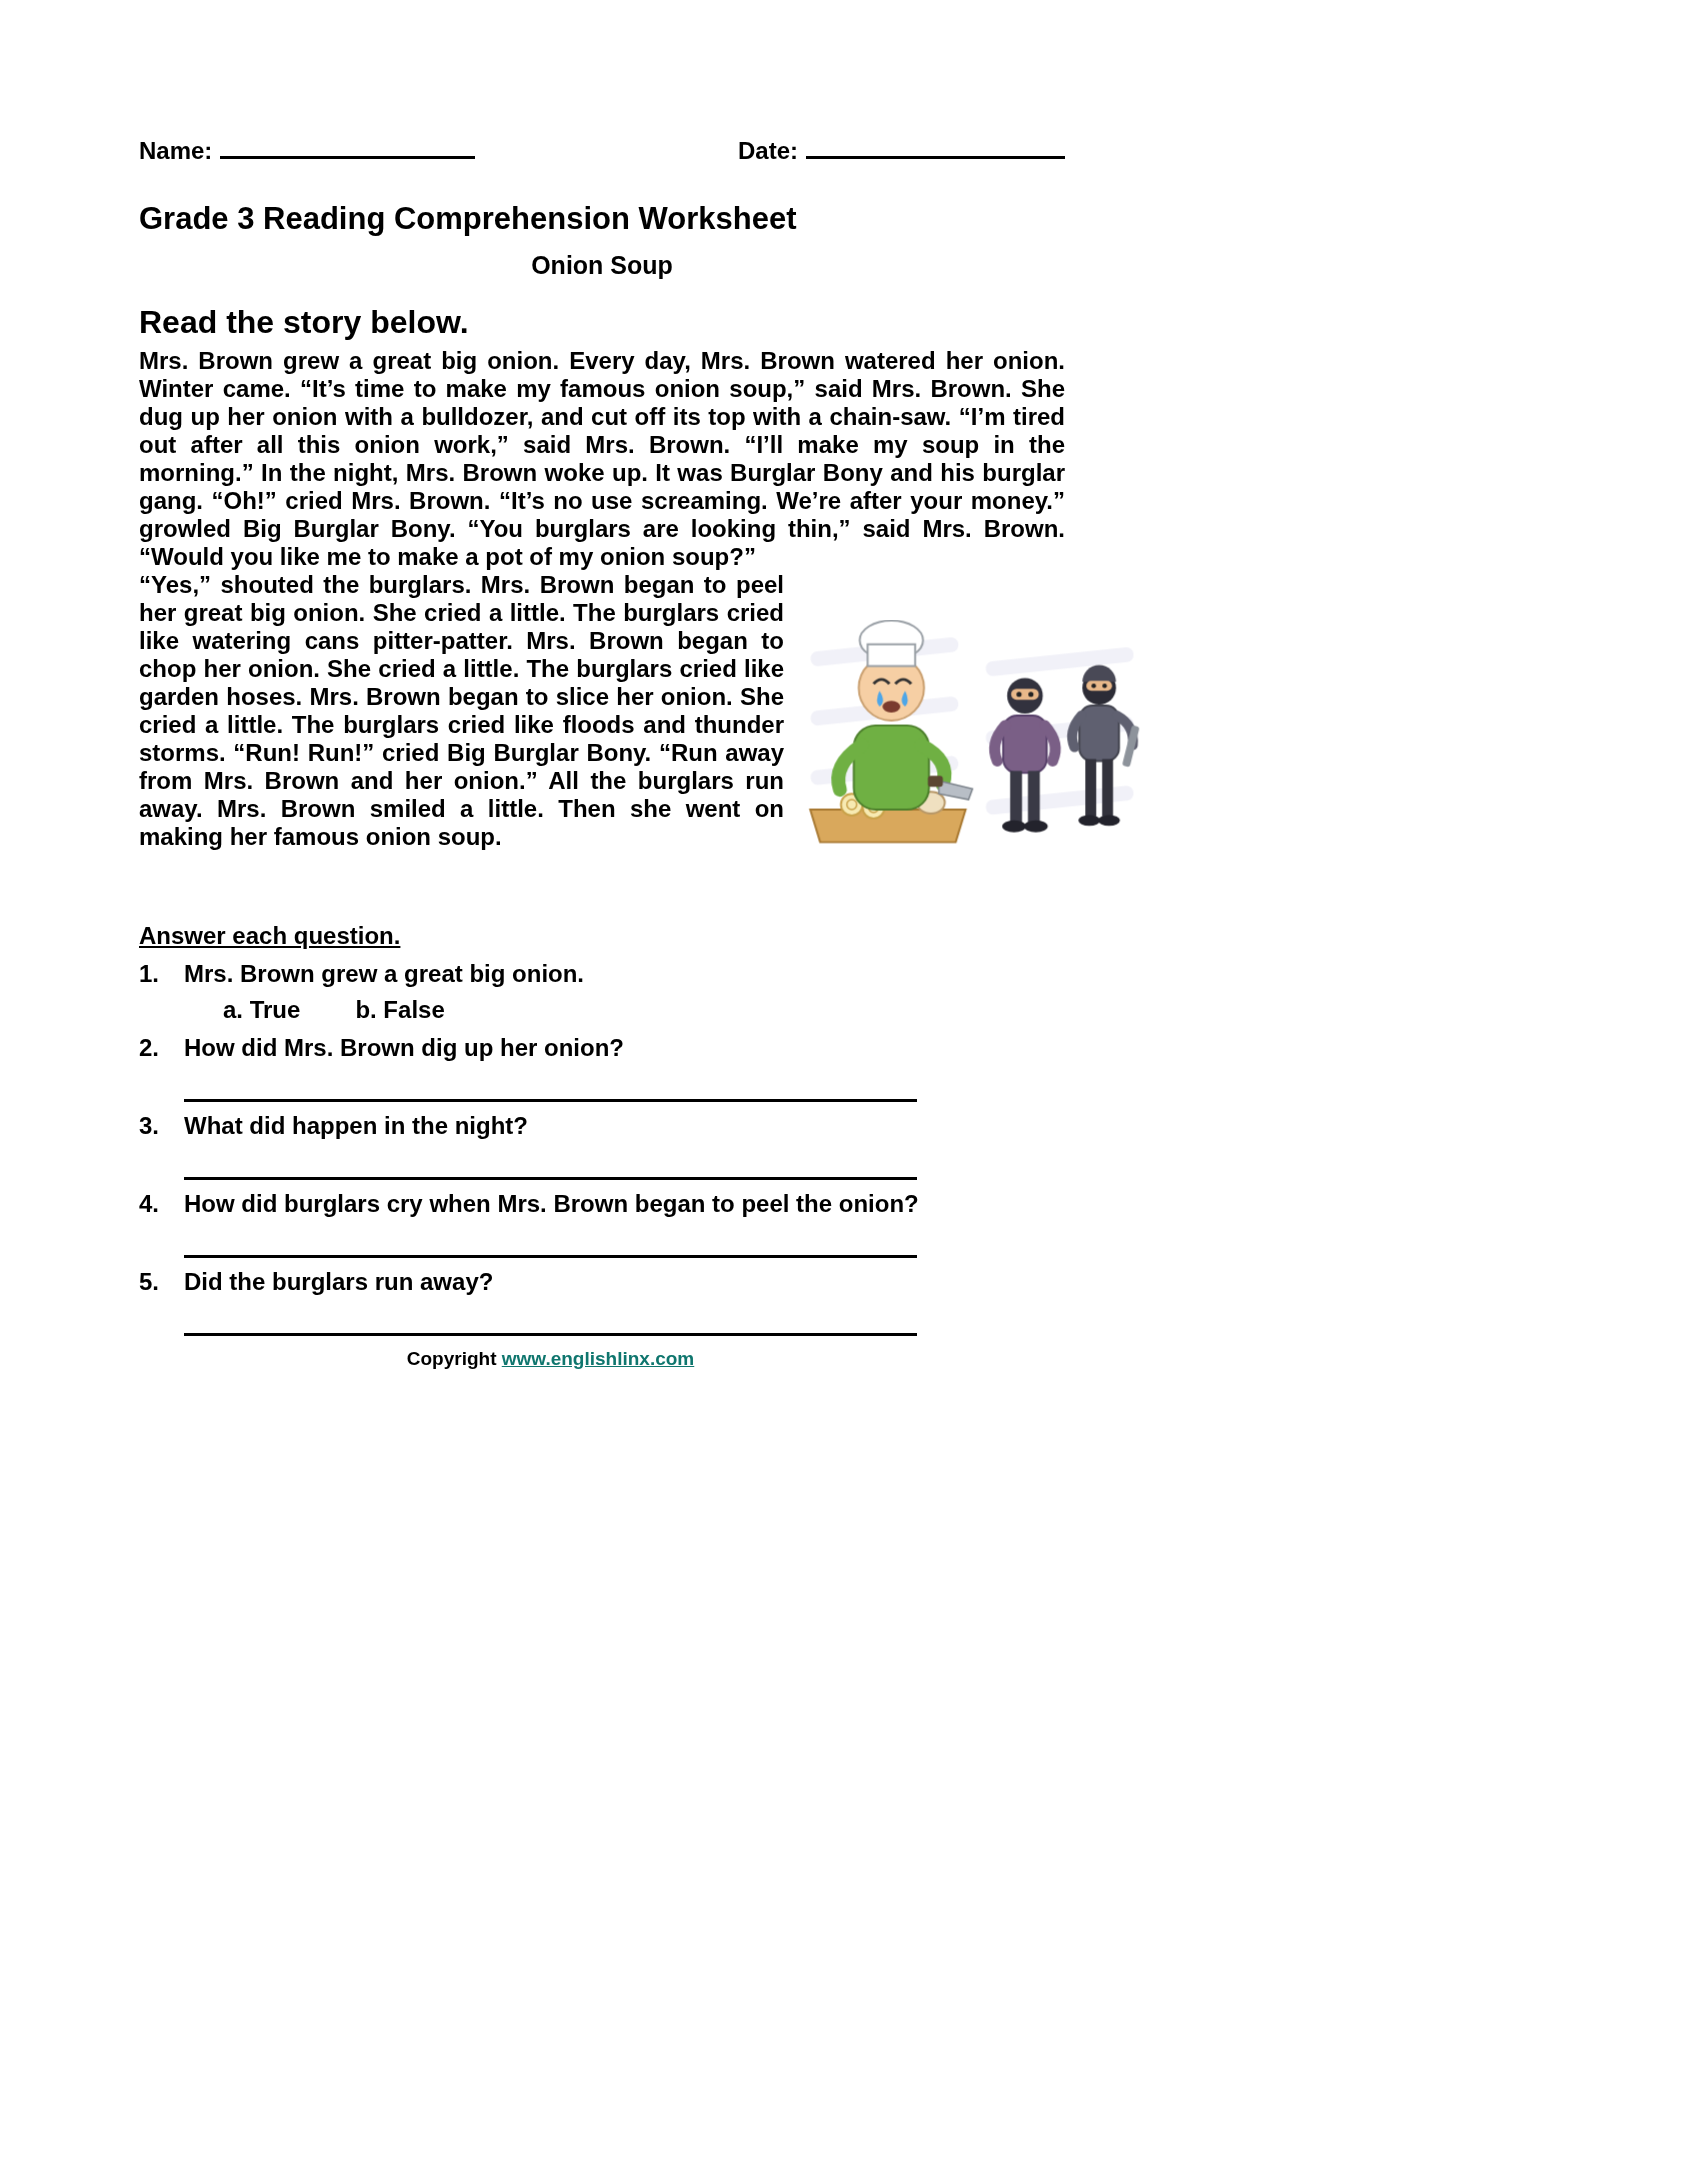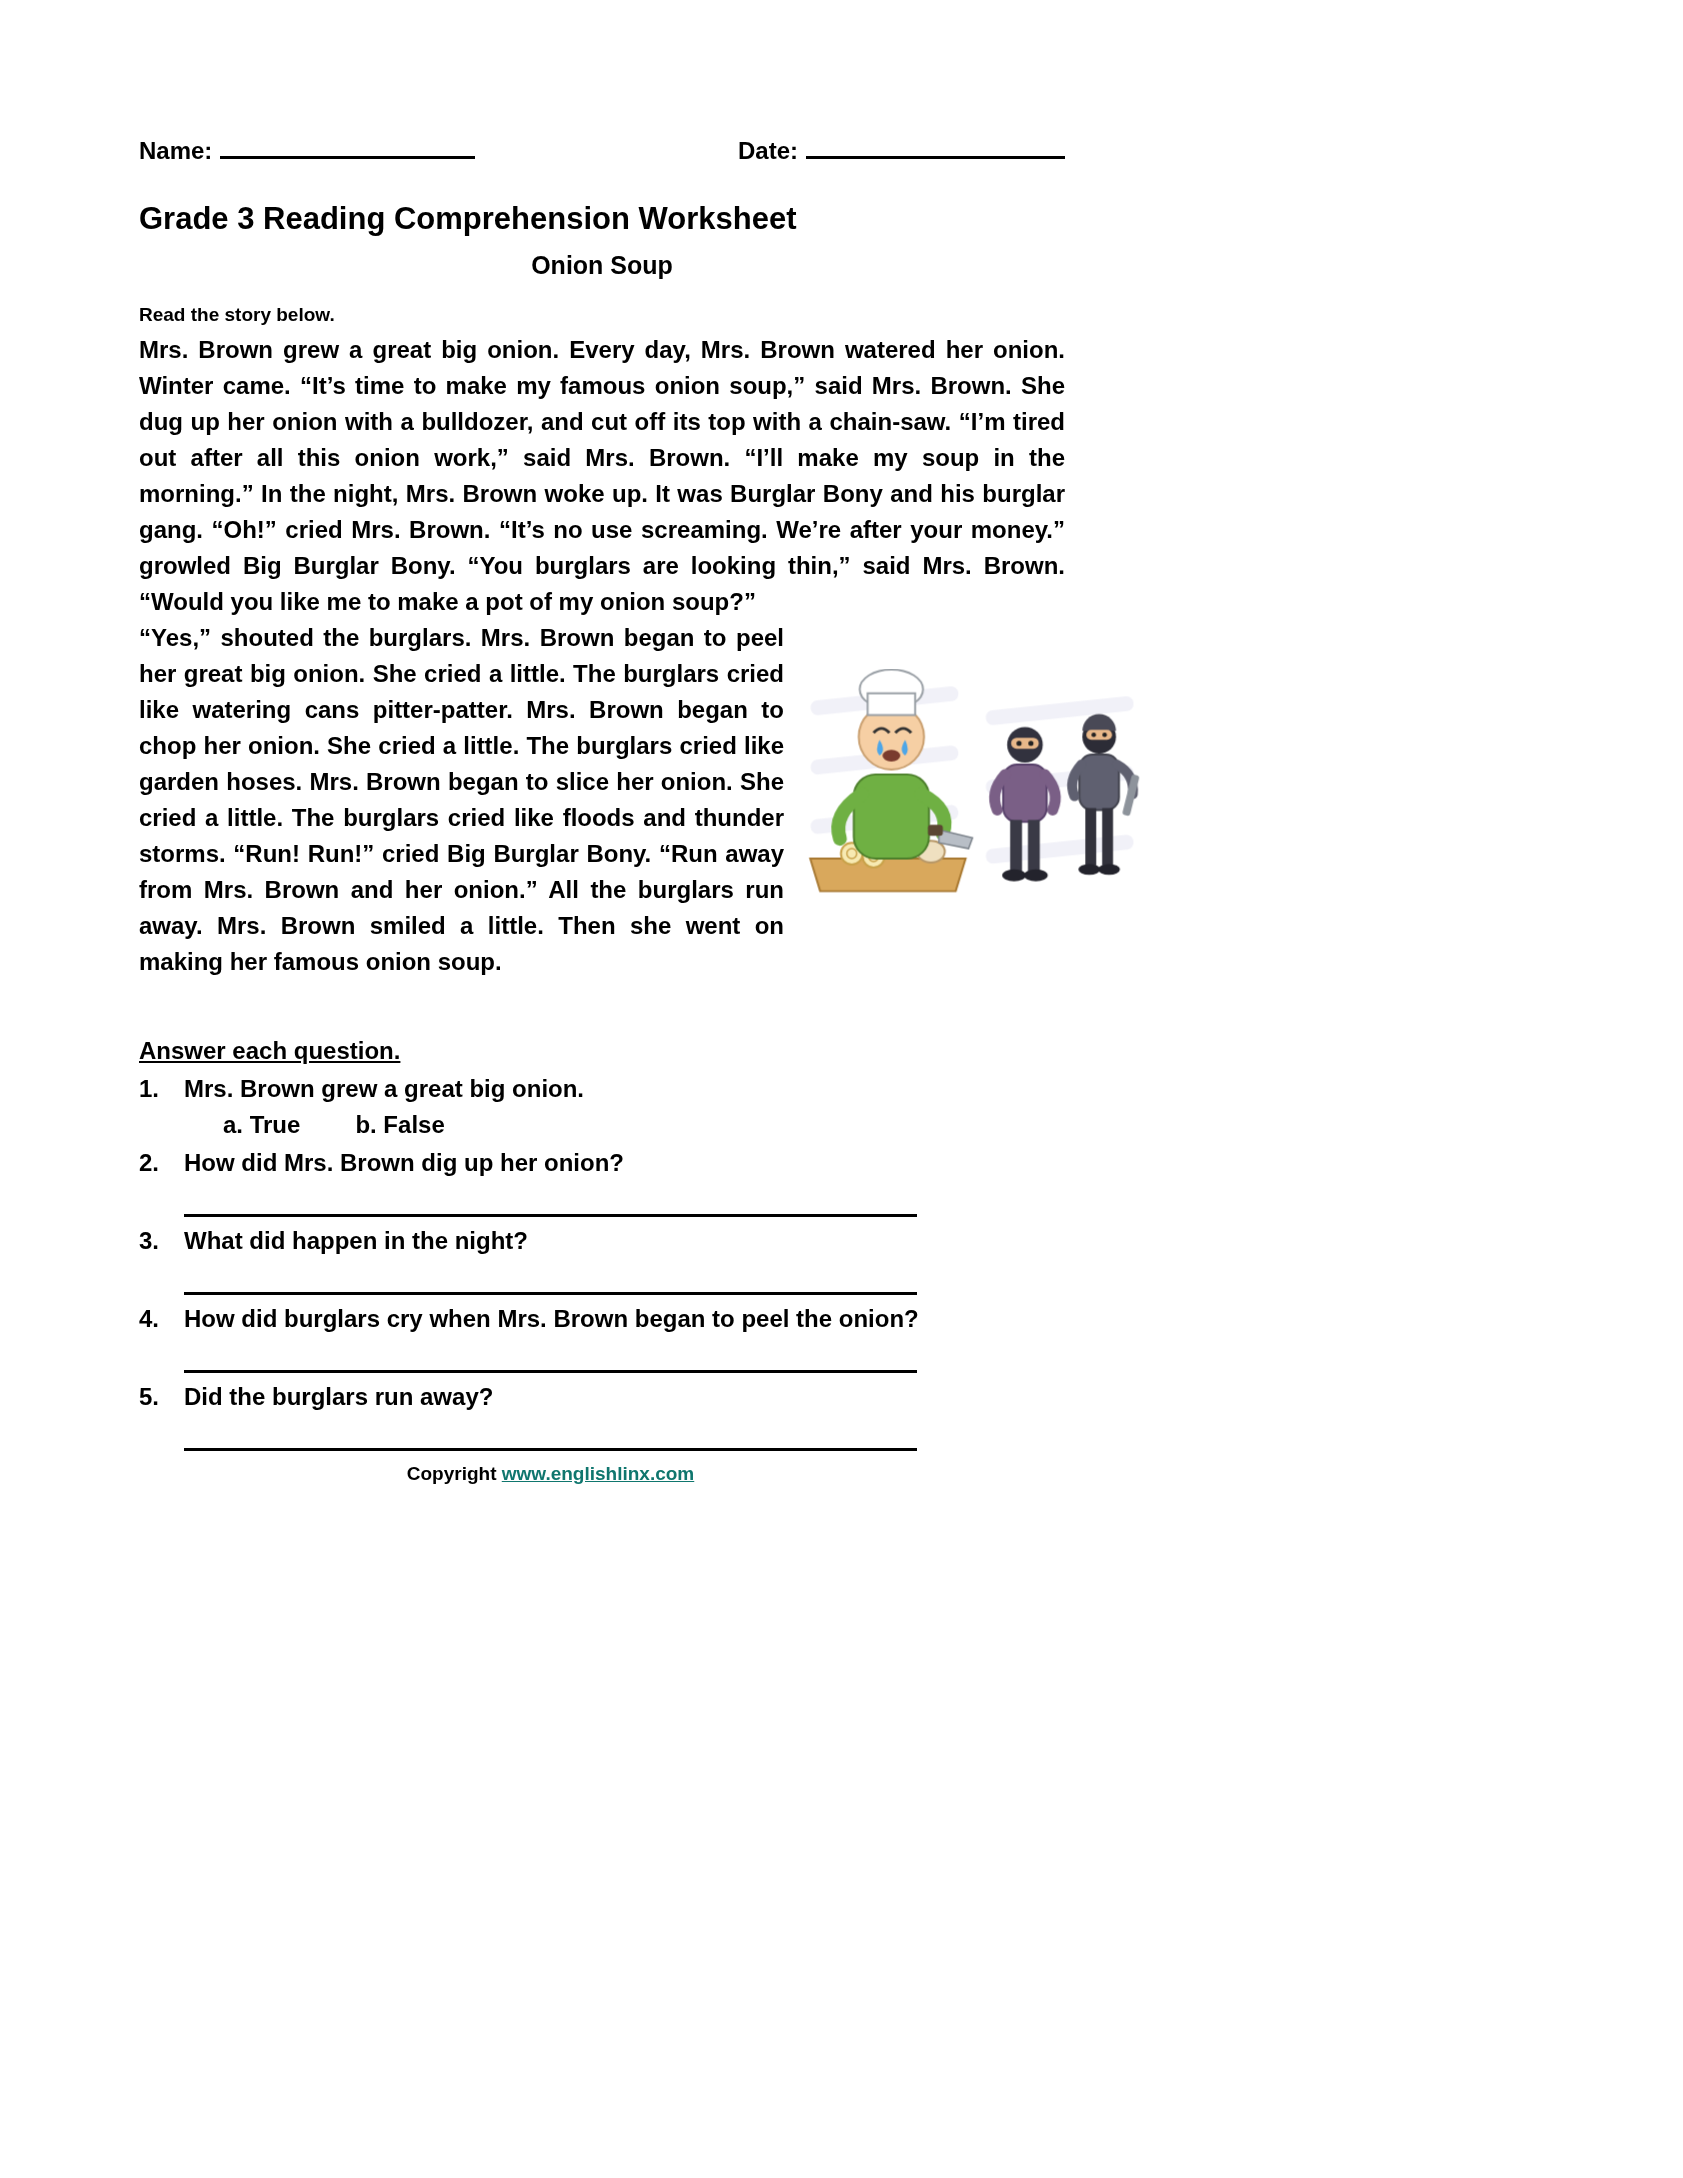--- a/index.html
+++ b/index.html
@@ -42,26 +42,26 @@
   .title {
     font-size: 31px;
     margin-top: 36px;
   }
   .subtitle {
     text-align: center;
     font-size: 25px;
     margin-top: 14px;
   }
   .read-instruction {
-    font-size: 19px;
+    font-size: 32px;
     margin-top: 24px;
   }
   .story {
     font-size: 24px;
-    line-height: 36px;
+    line-height: 28px;
     text-align: justify;
     margin-top: 6px;
   }
   .story-part2 { margin-top: 0; }
   .illustration {
     float: right;
     width: 342px;
     height: 282px;
     margin: 6px -79px 6px 18px;
   }

